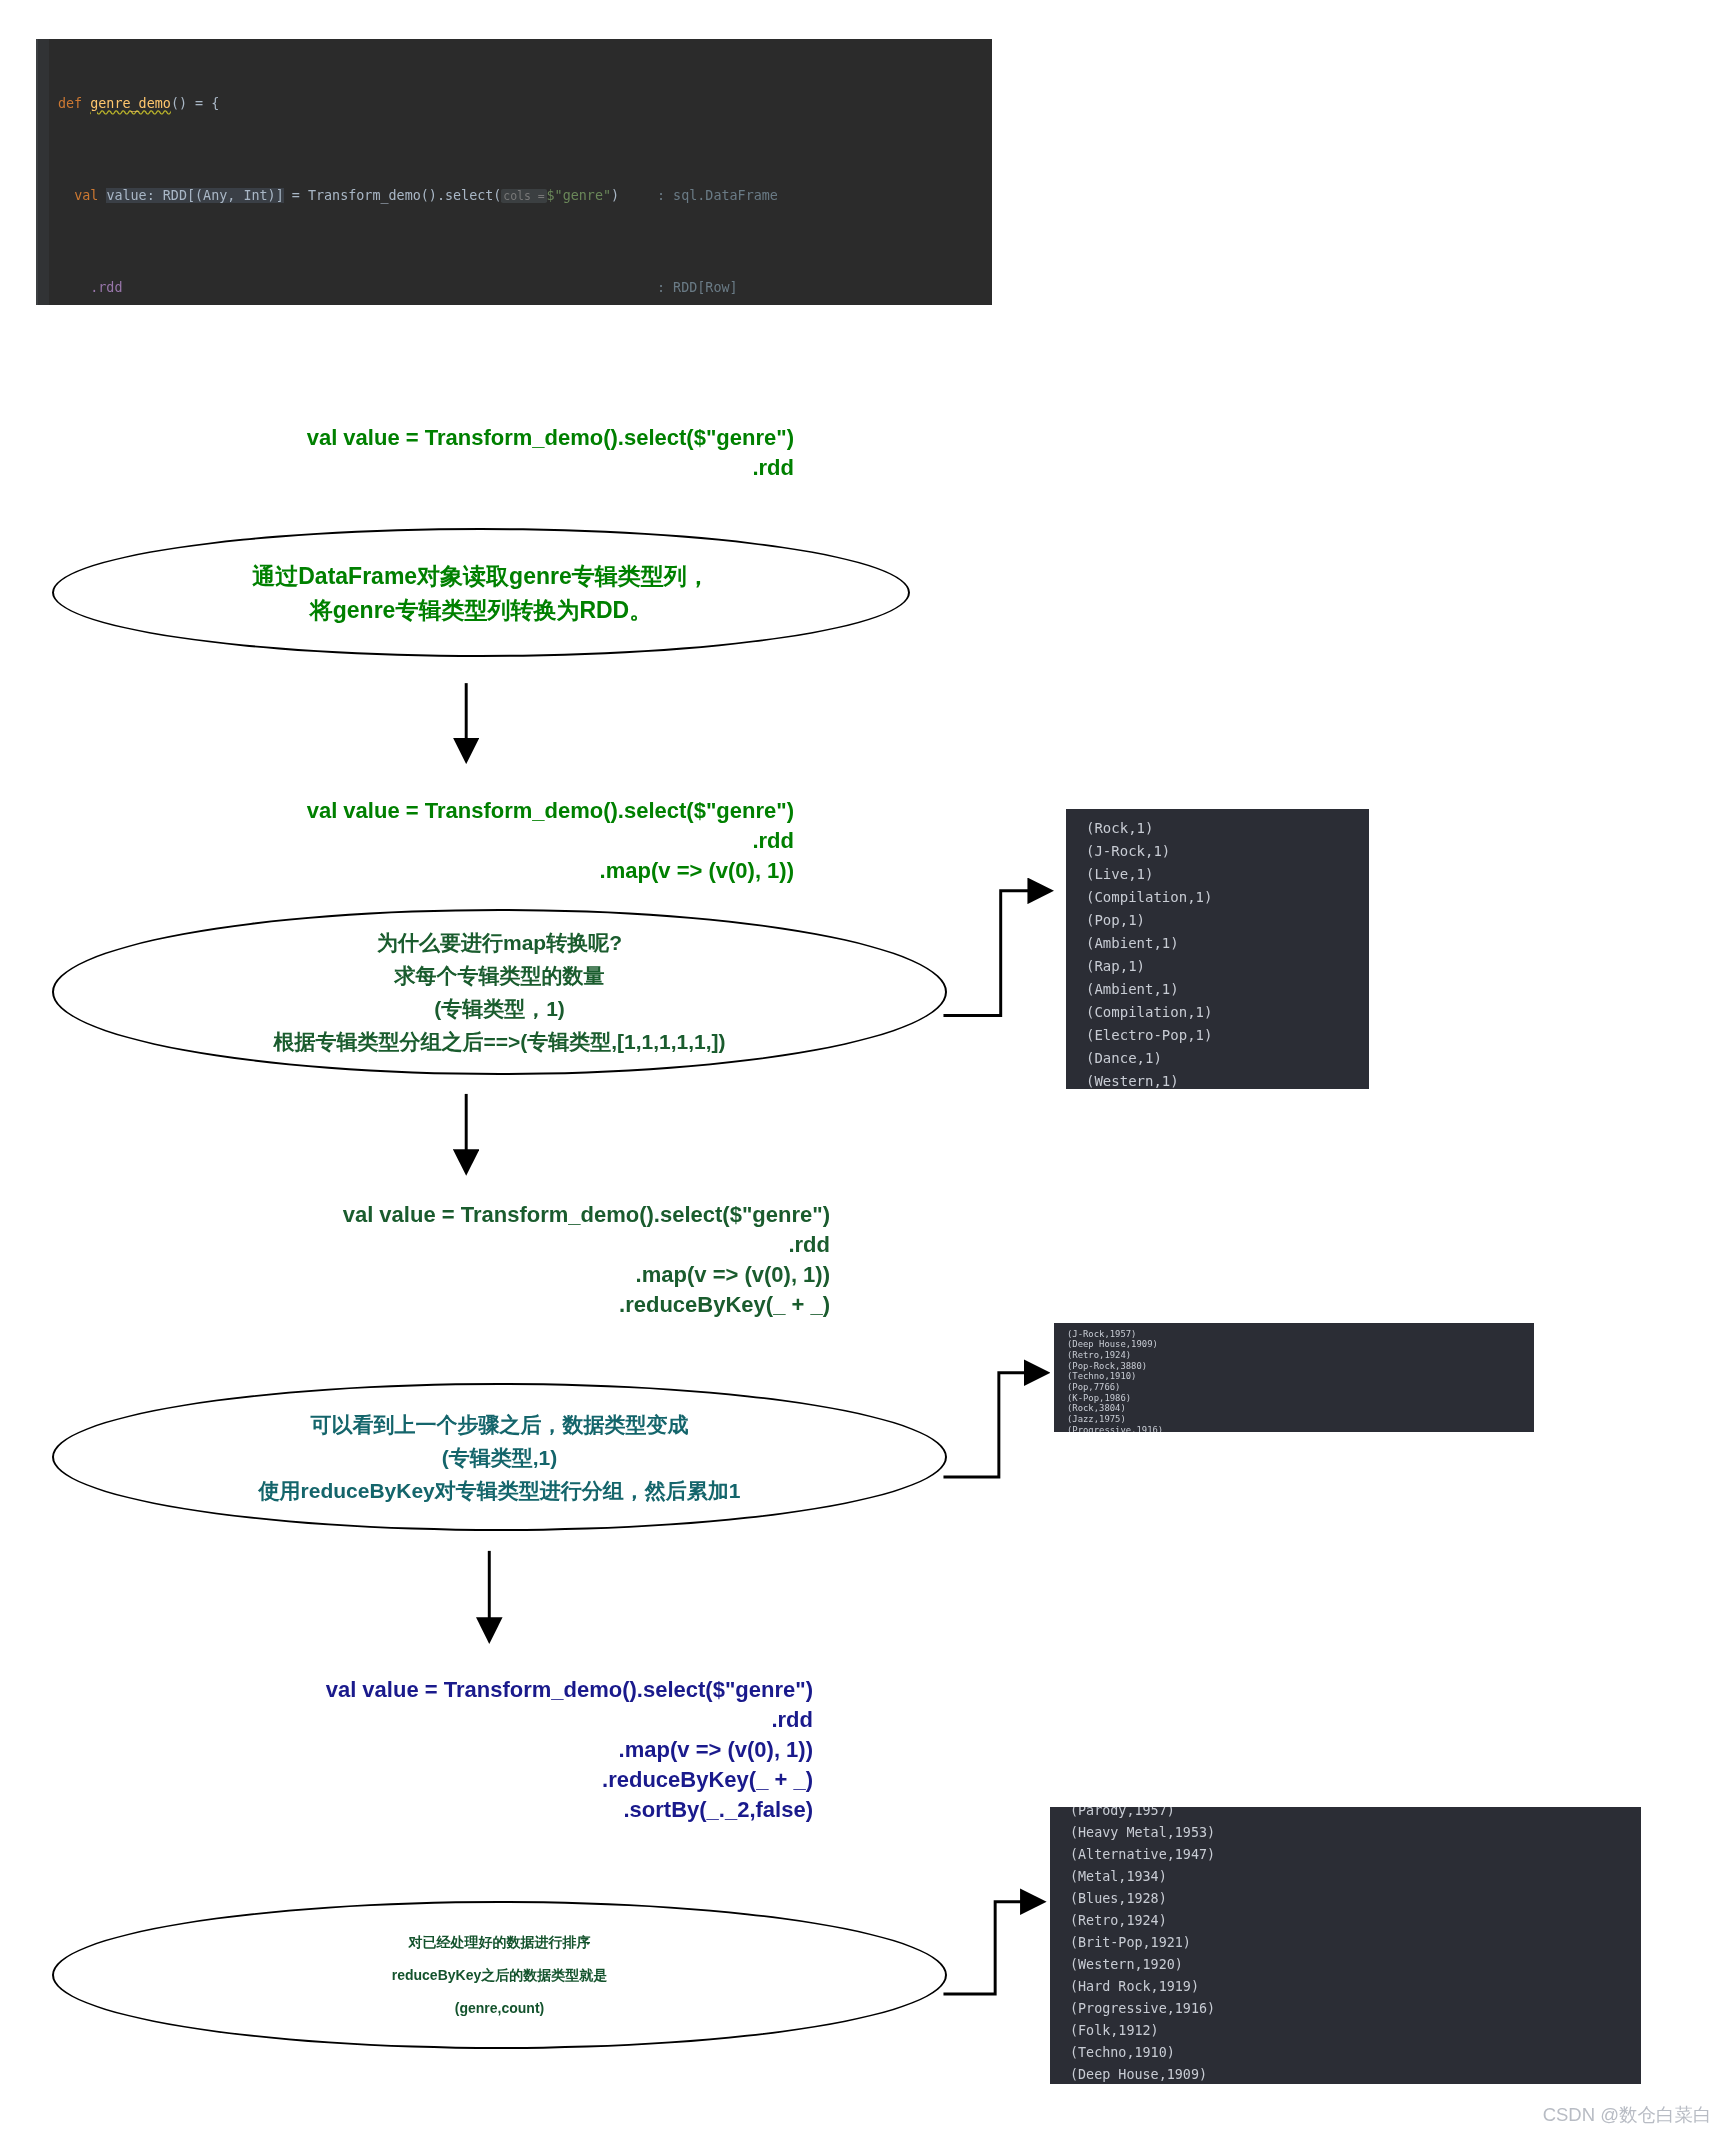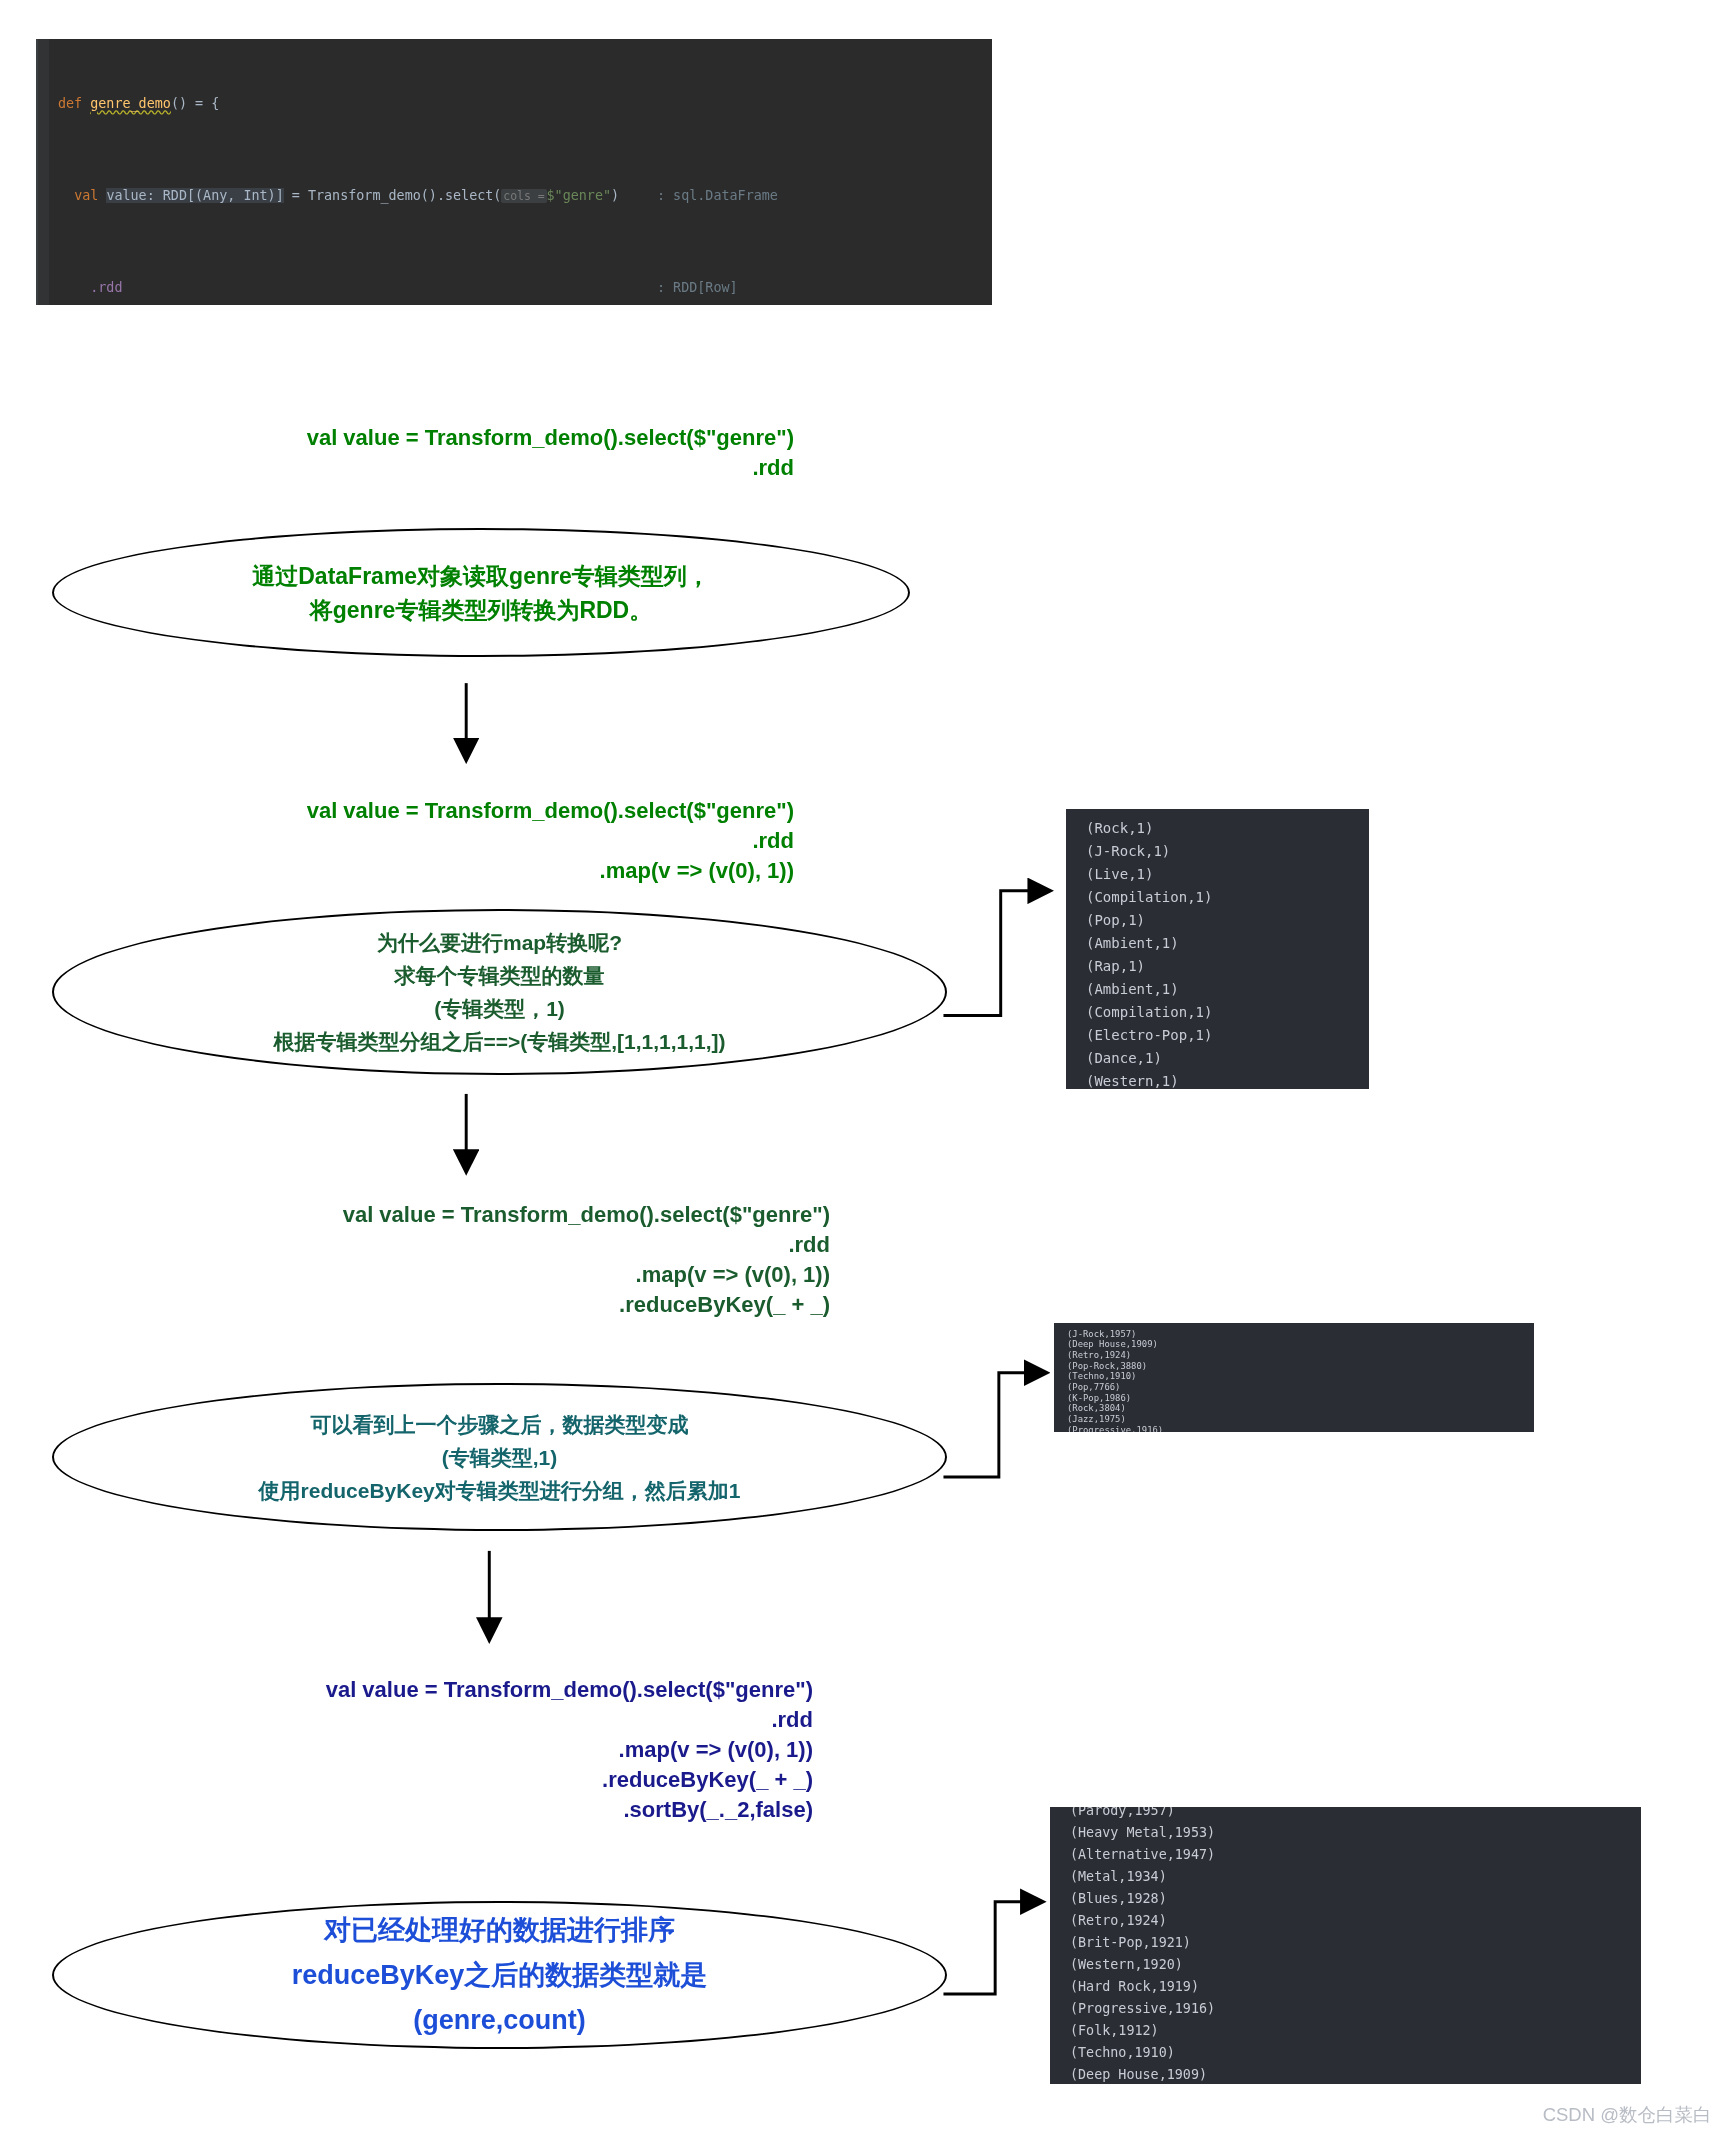--- a/index.html
+++ b/index.html
@@ -200,21 +200,21 @@
 
 <div class="console" id="console-reduce"><div>(J-Rock,1957)</div><div>(Deep House,1909)</div><div>(Retro,1924)</div><div>(Pop-Rock,3880)</div><div>(Techno,1910)</div><div>(Pop,7766)</div><div>(K-Pop,1986)</div><div>(Rock,3804)</div><div>(Jazz,1975)</div><div>(Progressive,1916)</div></div>
 
 <div class="codetext" style="left:148px; top:1675px; width:665px; color:#1a1a8c;">val value = Transform_demo().select($"genre")
 .rdd
 .map(v =&gt; (v(0), 1))
 .reduceByKey(_ + _)
 .sortBy(_._2,false)</div>
 
 <div class="ellipse" style="left:52px; top:1901px; width:895px; height:148px;">
-  <div class="ellipse-text" style="color:#1d4ed8; font-size:27px; line-height:45px;">对已经处理好的数据进行排序
+  <div class="ellipse-text" style="color:#14532d; font-size:14px; line-height:33px;">对已经处理好的数据进行排序
 reduceByKey之后的数据类型就是
 (genre,count)</div>
 </div>
 
 <div class="console" id="console-sort"><div class="cut-top">(Parody,1957)</div><div>(Heavy Metal,1953)</div><div>(Alternative,1947)</div><div>(Metal,1934)</div><div>(Blues,1928)</div><div>(Retro,1924)</div><div>(Brit-Pop,1921)</div><div>(Western,1920)</div><div>(Hard Rock,1919)</div><div>(Progressive,1916)</div><div>(Folk,1912)</div><div>(Techno,1910)</div><div>(Deep House,1909)</div></div>
 
 <div class="watermark">CSDN @数仓白菜白</div>
 
 
 </body></html>

